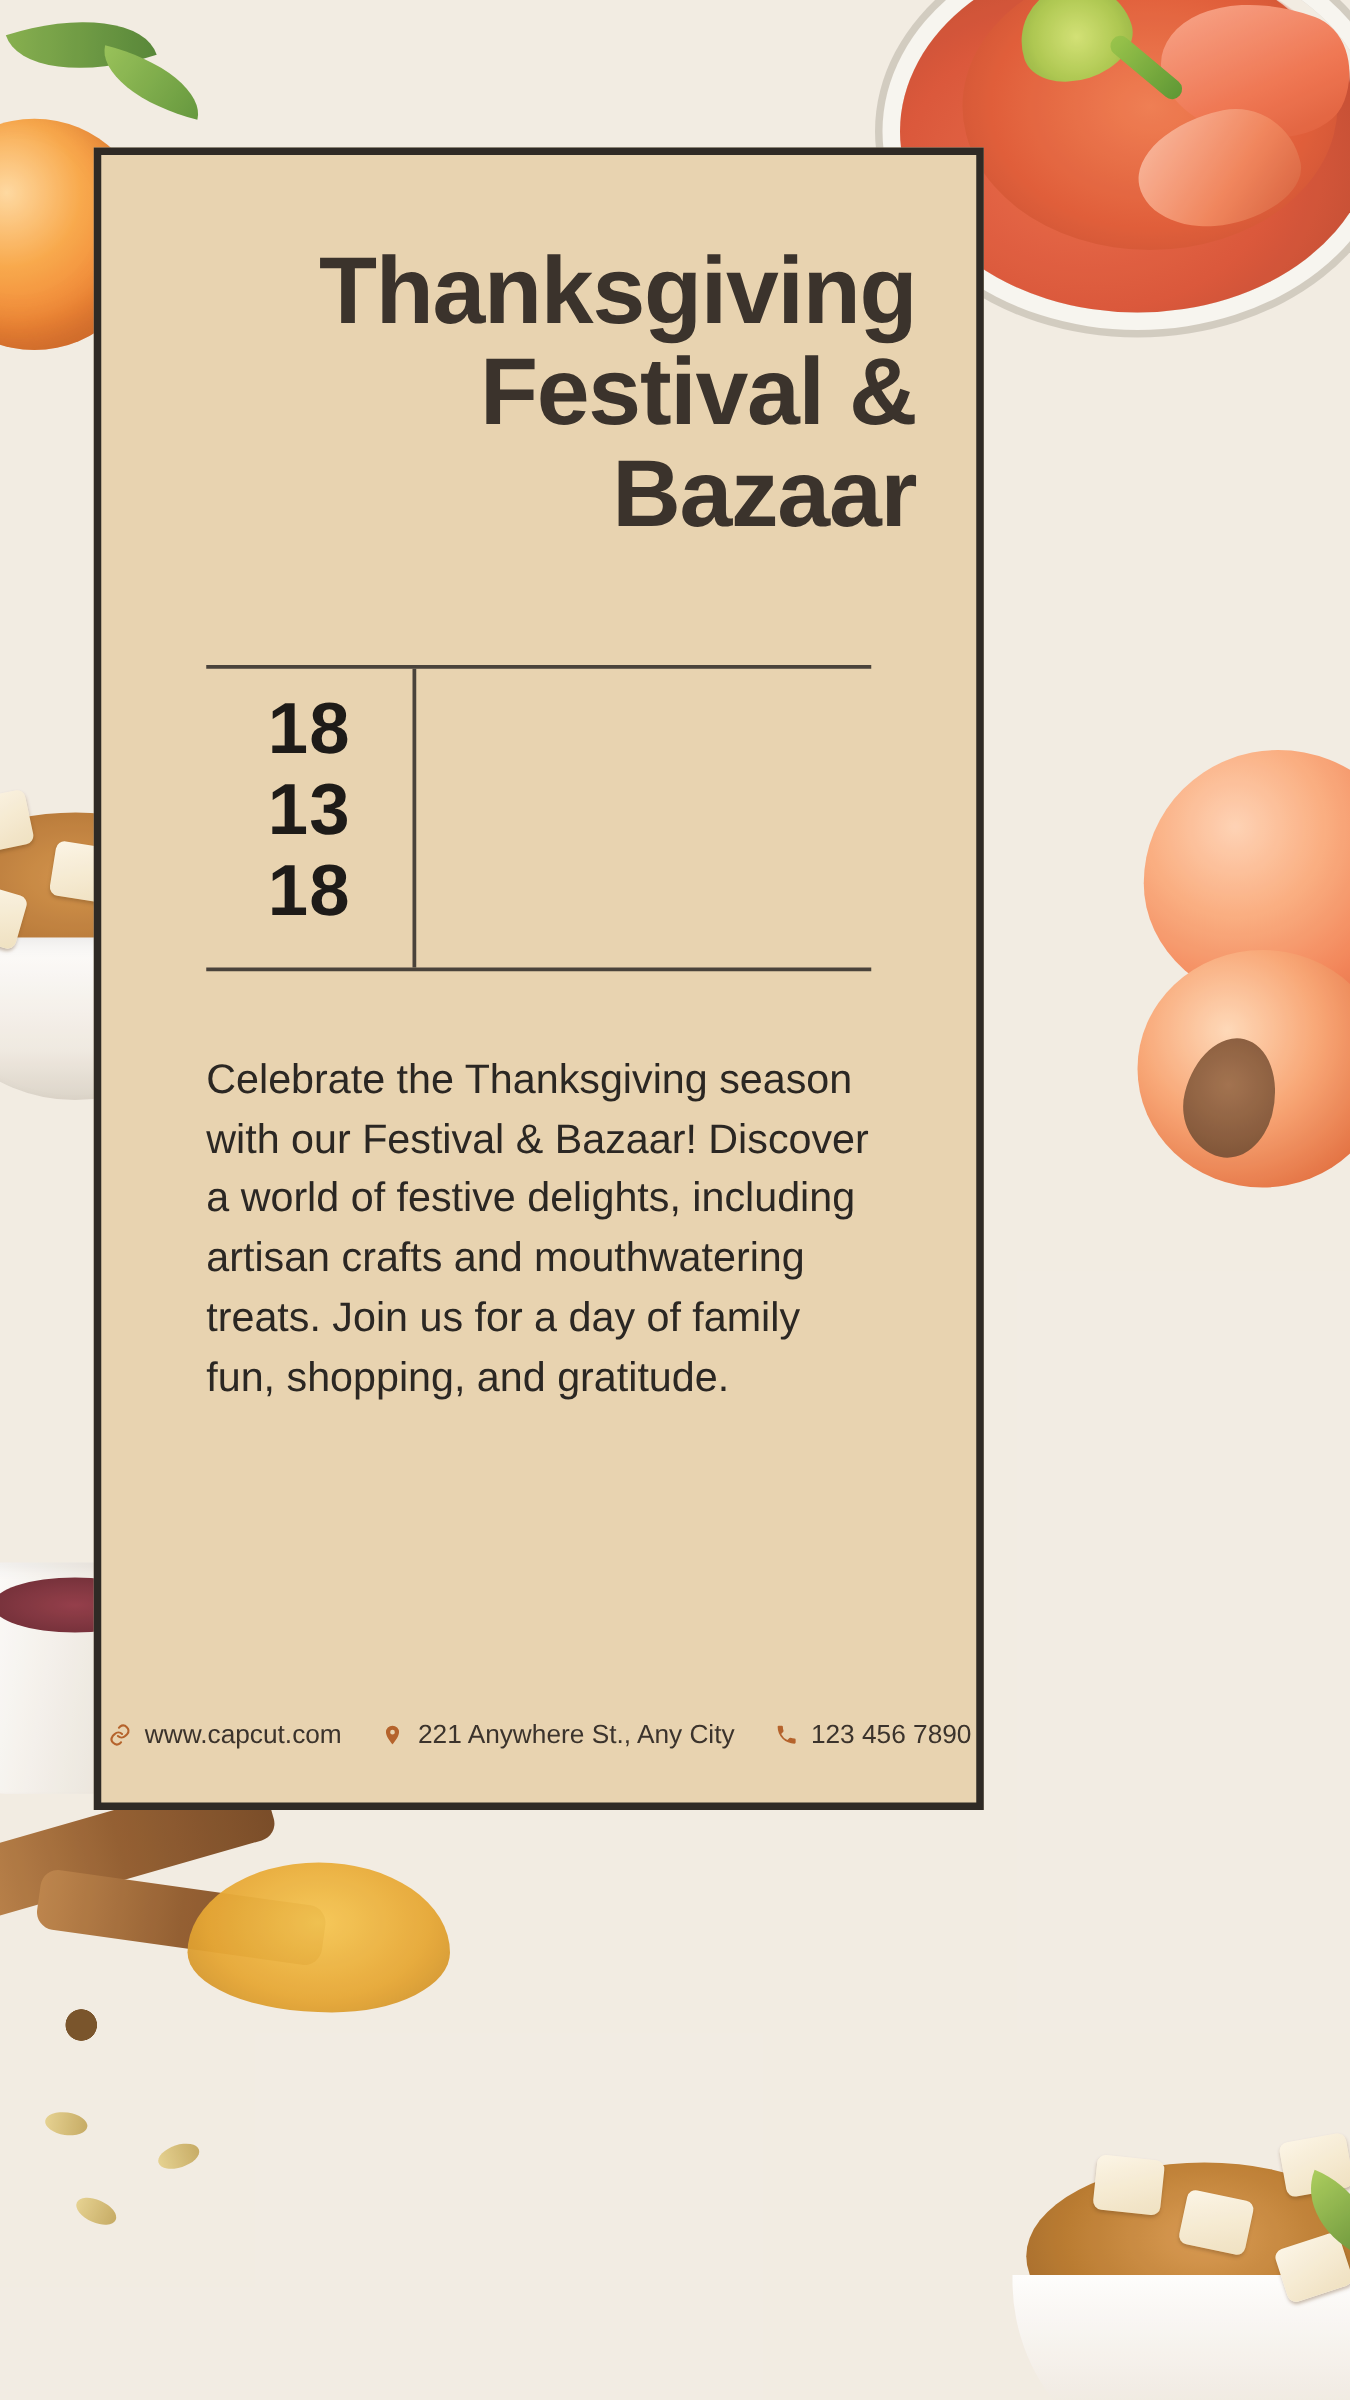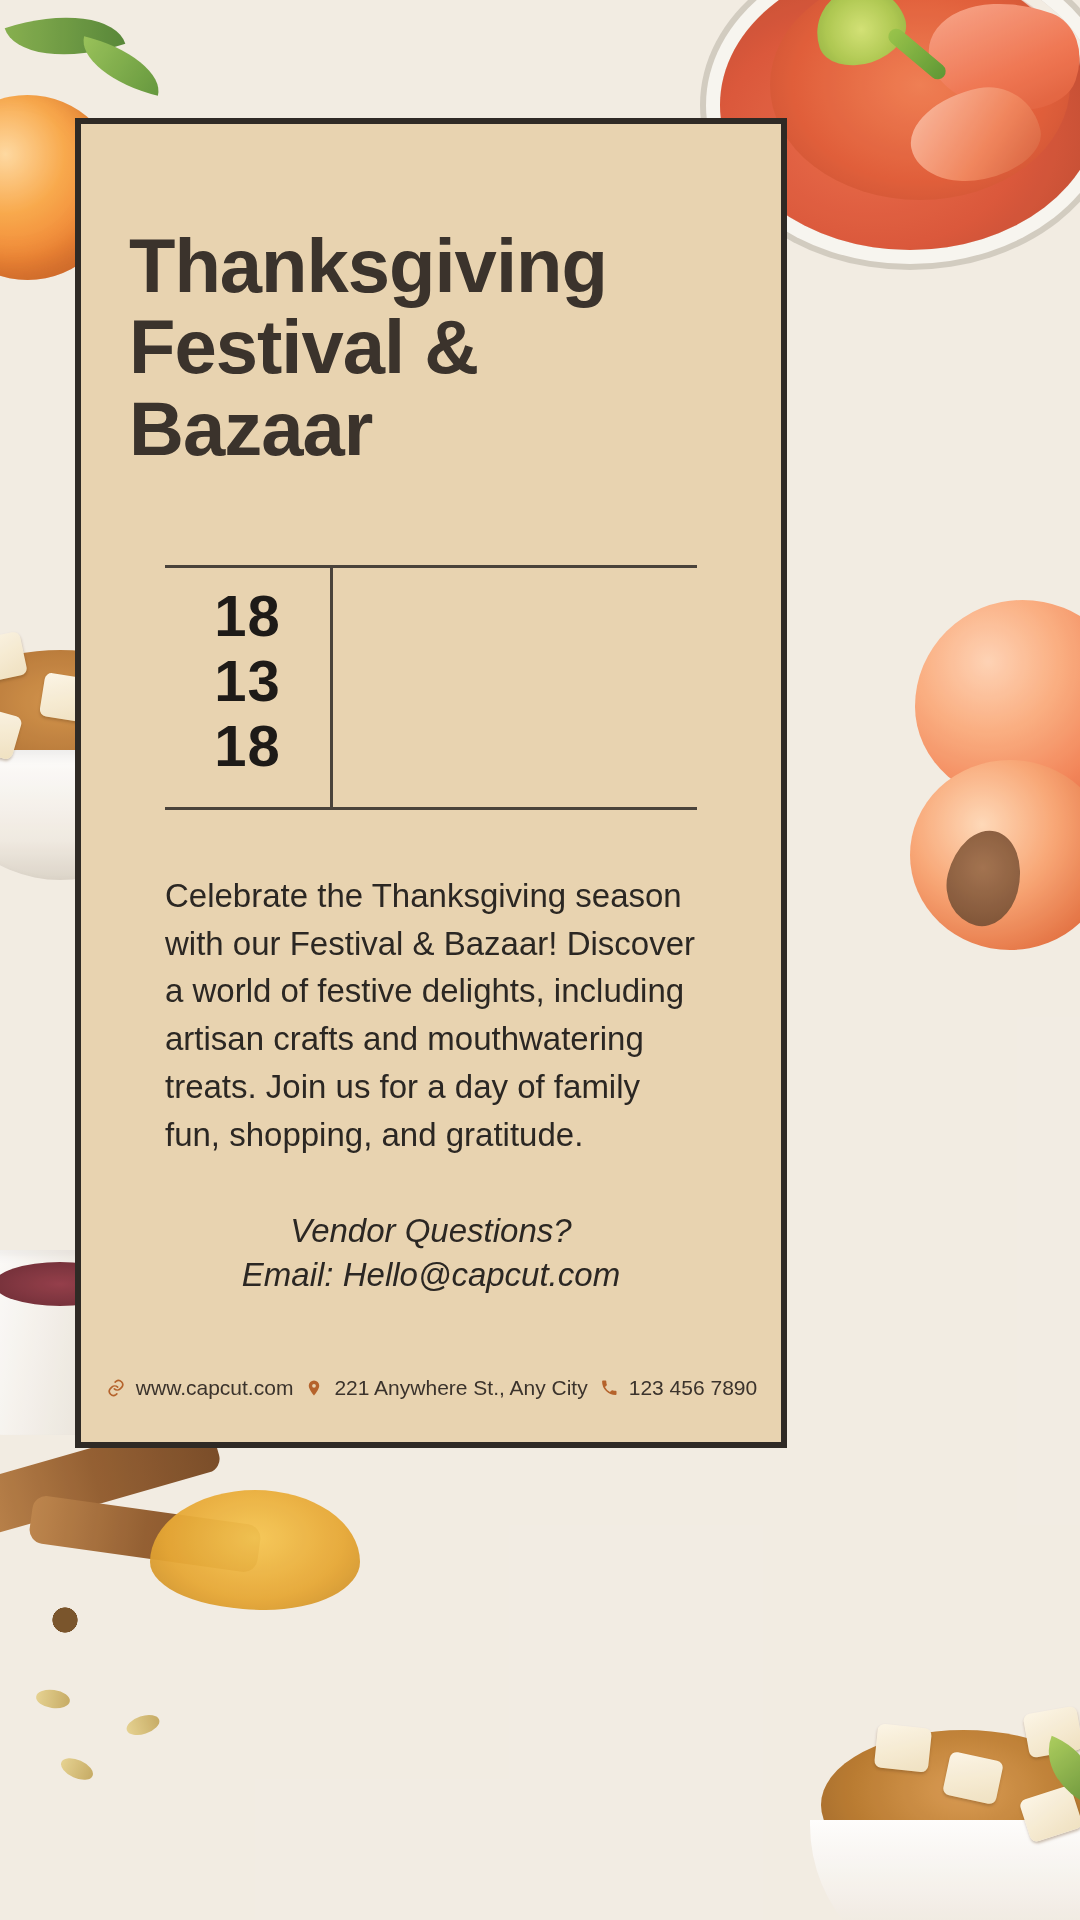--- a/index.html
+++ b/index.html
@@ -230,22 +230,22 @@
     height: 1330px;
     background: #e8d3b0;
     border: 6px solid #2f2a25;
     padding: 0 48px;
     display: flex;
     flex-direction: column;
     color: #2f2a25;
   }
 
   .title {
-    margin-top: 101px;
-    text-align: left;
+    margin-top: 68px;
+    text-align: right;
     font-size: 76px;
     line-height: 1.07;
     font-weight: 800;
     letter-spacing: -1px;
     color: #3b332c;
   }
 
   
   .details {
     margin: 96px 36px 0 36px;
@@ -305,21 +305,21 @@
     color: #2b2723;
   }
 
   
   .footer {
     margin-top: auto;
     margin-bottom: 42px;
     display: flex;
     justify-content: center;
     align-items: center;
-    gap: 10px;
+    gap: 30px;
     font-size: 21px;
     color: #3b332c;
   }
   .f-item { display: flex; align-items: center; gap: 9px; white-space: nowrap; }
   .f-ico { width: 22px; height: 22px; display: inline-flex; align-items: center; justify-content: center; color: #b5632c; }
   .f-ico svg { display: block; }
 </style>
 </head>
 <body>
 
@@ -384,24 +384,20 @@
   <div class="details">
     <div class="date-col">
       <div>18</div>
       <div>13</div>
       <div>18</div>
     </div>
   </div>
 
   <div class="blurb">Celebrate the Thanksgiving season with our Festival &amp; Bazaar! Discover a world of festive delights, including artisan crafts and mouthwatering treats. Join us for a day of family fun, shopping, and gratitude.</div>
 
-  <div class="vendor">
-    <div>Vendor Questions?</div>
-    <div>Email: Hello@capcut.com</div>
-  </div>
 
   <div class="footer">
 
     <div class="f-item">
       <span class="f-ico">
         <svg width="20" height="20" viewBox="0 0 24 24" fill="none" stroke="currentColor" stroke-width="2" stroke-linecap="round">
           <path d="M10 13a5 5 0 0 0 7 0l2-2a5 5 0 0 0-7-7l-1 1"></path>
           <path d="M14 11a5 5 0 0 0-7 0l-2 2a5 5 0 0 0 7 7l1-1"></path>
         </svg>
       </span>

